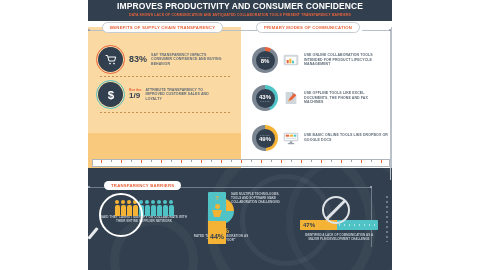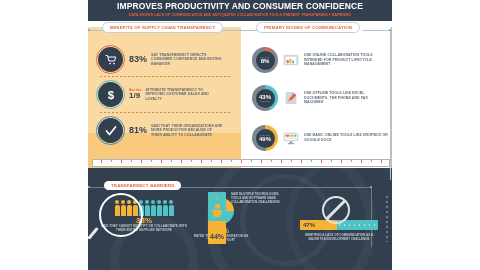--- a/index.html
+++ b/index.html
@@ -283,29 +283,20 @@
         </svg>
       </div>
       <div class="pct-stack">
         <div class="pct-over">More than</div>
         <div class="pct-frac">1/9</div>
       </div>
       <div class="desc">ATTRIBUTE TRANSPARENCY TO IMPROVED CUSTOMER SALES AND LOYALTY</div>
     </div>
     <div class="dots dots-2"></div>
 
-    <div class="stat s3">
-      <div class="disc ring-b">
-        <svg width="14" height="12" viewBox="0 0 24 24" aria-hidden="true">
-          <path d="M3 12l6 7L21 4" fill="none" stroke="#ffffff" stroke-width="3.4" stroke-linecap="round" stroke-linejoin="round"></path>
-        </svg>
-      </div>
-      <div class="pct">81%</div>
-      <div class="desc">SAID THAT THEIR ORGANIZATIONS ARE MORE PRODUCTIVE BECAUSE OF THEIR ABILITY TO COLLABORATE</div>
-    </div>
 
     <div class="rstat r1">
       <div class="donut" style="background:conic-gradient(#e8643c 0deg 29deg,#7b8692 29deg 360deg);">
         <div class="hole">
           <i>SAID THEY</i>
           <b>8%</b>
         </div>
       </div>
       <svg class="ricon" viewBox="0 0 24 20">
         <rect x="1" y="2" width="22" height="16" rx="2" fill="#cfd6dc"></rect>
@@ -441,21 +432,20 @@
                 <div class="b"></div>
               </div>
           <div class="person p-off">
                 <div class="h"></div>
                 <div class="b"></div>
               </div>
         </div>
         <div class="magnifier"></div>
         <div class="mag-handle"></div>
       </div>
-      <div class="bpct">38%</div>
       <div class="bdesc">SAID THEY CANNOT IDENTIFY OR COLLABORATE WITH THEIR ENTIRE SUPPLIER NETWORK</div>
     </div>
 
     <div class="b2">
       <div class="pie"></div>
       <div class="bpct">25%</div>
       <div class="bdesc">RATED THEIR COLLABORATION AS "FAIR" OR "POOR"</div>
     </div>
 
     <div class="b3">

